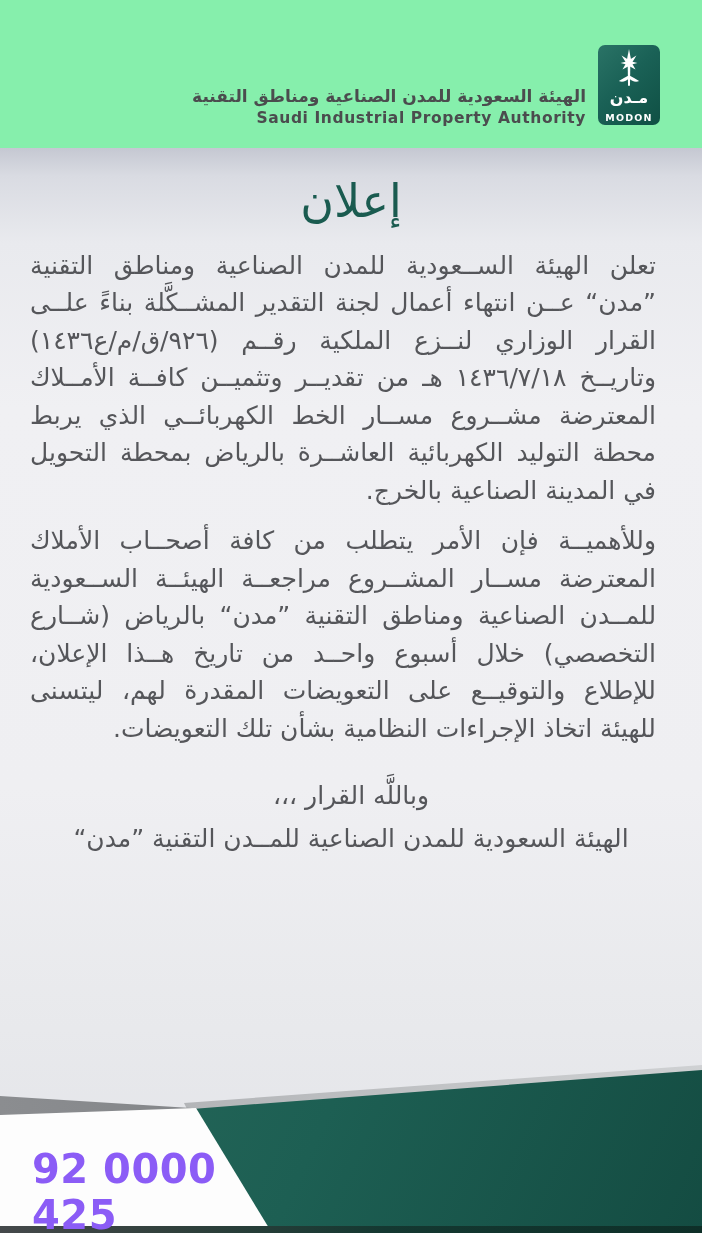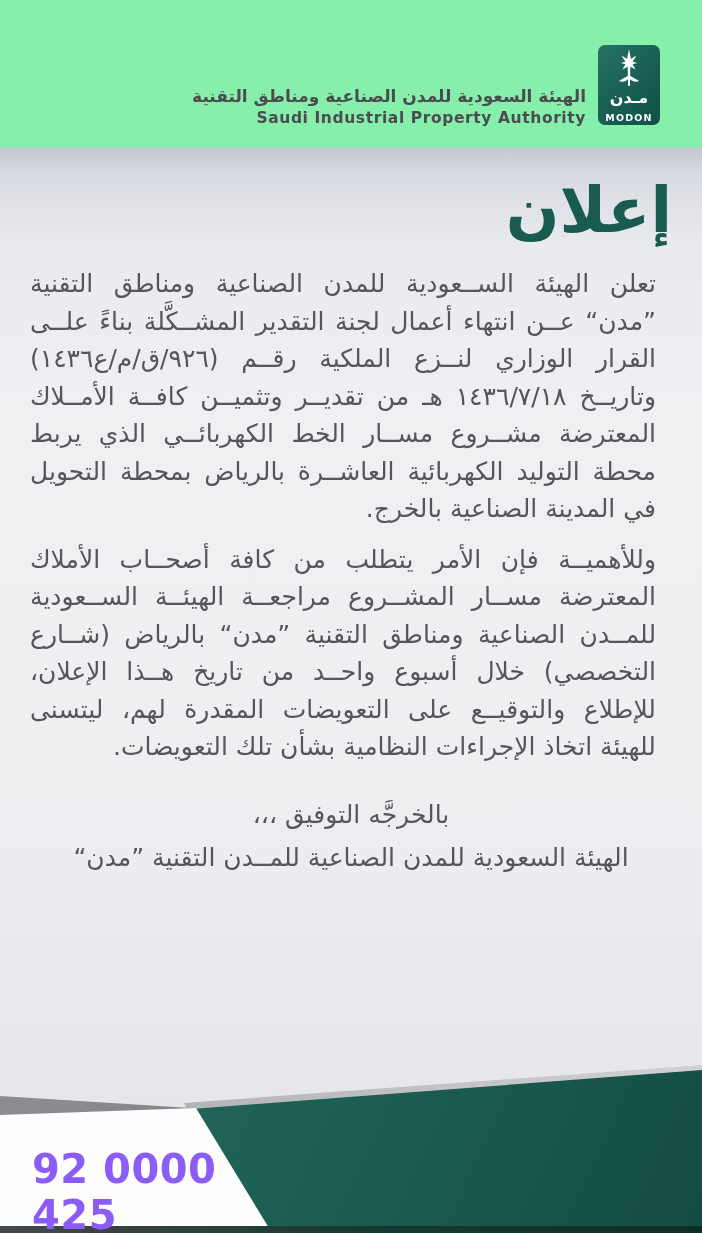--- a/index.html
+++ b/index.html
@@ -25,22 +25,22 @@
   .logo-en{font-size:9.5px;font-weight:bold;letter-spacing:1.2px;line-height:1;margin-top:7px;}
   
   .content{
     position:absolute;top:148px;left:0;width:702px;height:1085px;
     background:linear-gradient(to bottom,
       #c5c8d2 0px,#d9dbe2 28px,#e9eaee 95px,#f0f0f3 260px,
       #efeff2 640px,#e8e9ec 880px,#e2e3e8 1085px);
   }
   .content-inner{padding:0 30px;}
   .title{
-    margin:28px 0 20px 0;
-    font-size:63px;font-weight:bold;color:#1a5b50;line-height:1.1;direction:rtl;
+    margin:28px 0 20px 0;text-align:center;
+    font-size:46px;font-weight:normal;color:#1a5b50;line-height:1.1;direction:rtl;
   }
   .para{
     direction:rtl;text-align:justify;text-align-last:right;
     font-size:25px;font-weight:500;color:#55565a;line-height:37.5px;
     margin:0 16px 13px 0;
   }
   .closing{
     direction:rtl;text-align:center;font-size:25px;color:#55565a;
     line-height:37px;margin:30px 0 6px 0;
   }
@@ -115,21 +115,21 @@
       <div class="logo-ar">مـدن</div>
       <div class="logo-en">MODON</div>
     </div>
   </div>
 
   <div class="content">
     <div class="content-inner">
       <h1 class="title">إعلان</h1>
       <p class="para">تعلن الهيئة الســعودية للمدن الصناعية ومناطق التقنية ”مدن“ عــن انتهاء أعمال لجنة التقدير المشــكَّلة بناءً علــى القرار الوزاري لنــزع الملكية رقــم (٩٢٦/ق/م/ع١٤٣٦) وتاريــخ ١٤٣٦/٧/١٨ هـ من تقديــر وتثميــن كافــة الأمــلاك المعترضة مشــروع مســار الخط الكهربائــي الذي يربط محطة التوليد الكهربائية العاشــرة بالرياض بمحطة التحويل في المدينة الصناعية بالخرج.</p>
       <p class="para">وللأهميــة فإن الأمر يتطلب من كافة أصحــاب الأملاك المعترضة مســار المشــروع مراجعــة الهيئــة الســعودية للمــدن الصناعية ومناطق التقنية ”مدن“ بالرياض (شــارع التخصصي) خلال أسبوع واحــد من تاريخ هــذا الإعلان، للإطلاع والتوقيــع على التعويضات المقدرة لهم، ليتسنى للهيئة اتخاذ الإجراءات النظامية بشأن تلك التعويضات.</p>
-      <p class="closing">بالخرجَّه التوفيق ،،،</p>
+      <p class="closing">وباللَّه القرار ،،،</p>
       <p class="signature">الهيئة السعودية للمدن الصناعية للمــدن التقنية ”مدن“</p>
     </div>
   </div>
 
   <div class="footer-art">
     <div class="silver-stripe"></div>
     <div class="green-wedge"></div>
     <div class="gray-band"></div>
     <div class="white-wedge"></div>
     <div class="bottom-strip"></div>

